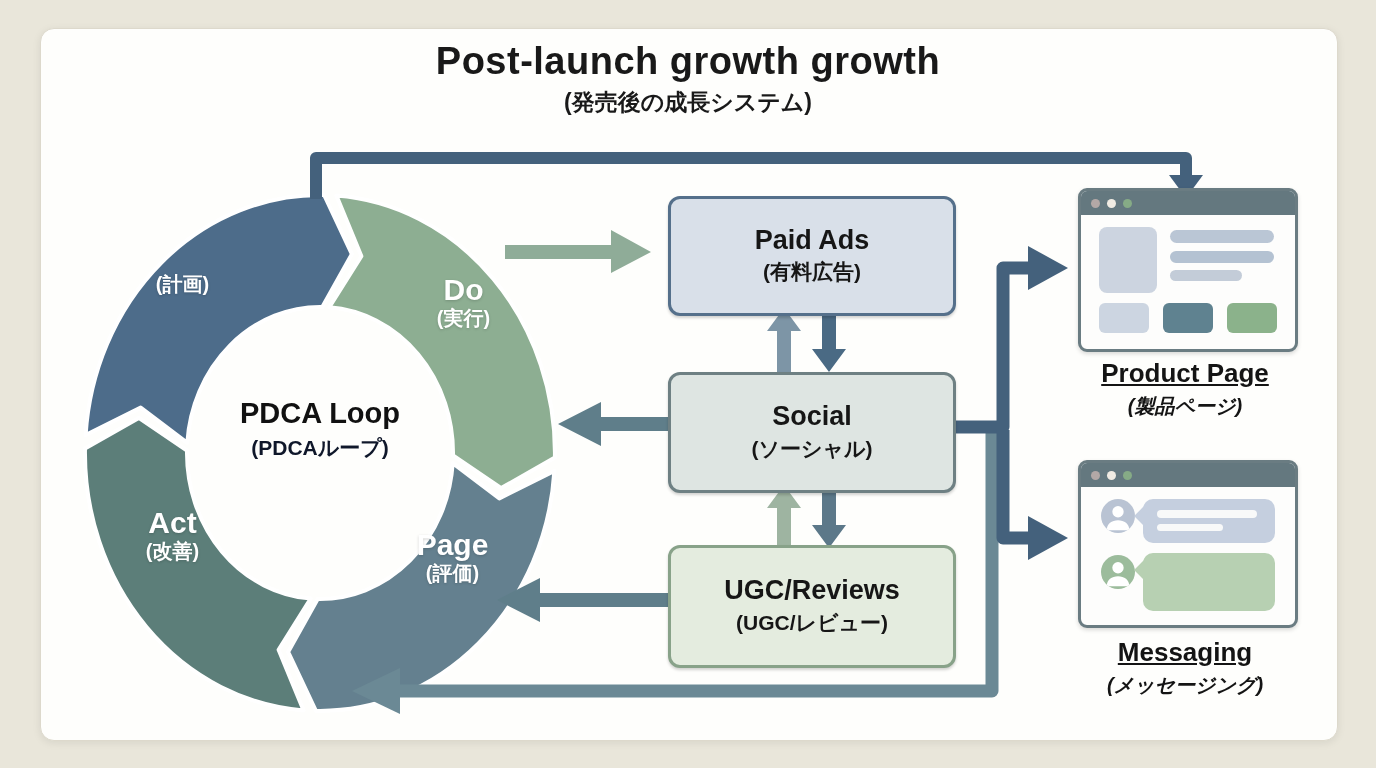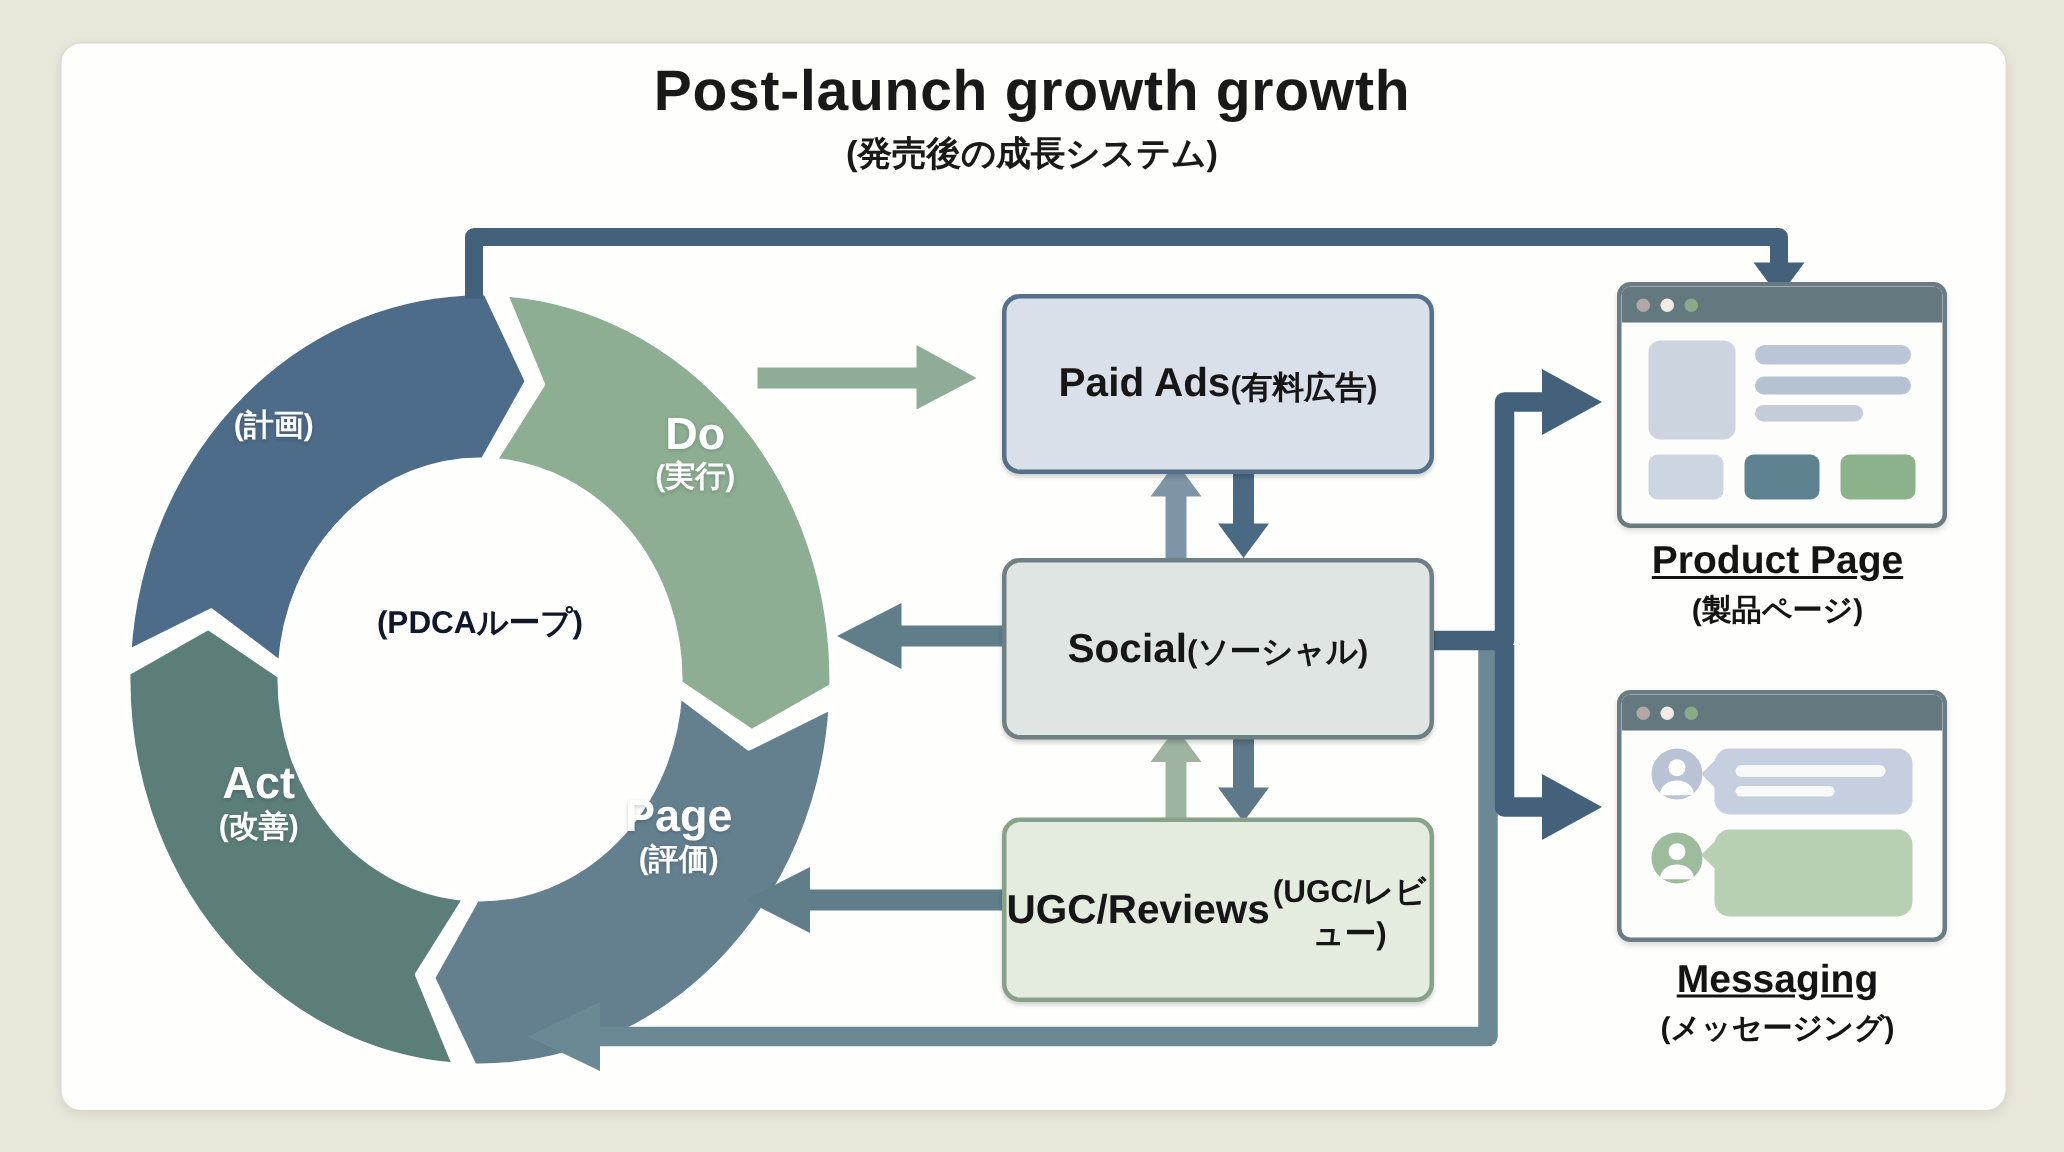--- a/index.html
+++ b/index.html
@@ -11,30 +11,30 @@
   .ctr{text-align:center;}
   .title-en{font-size:38px;font-weight:bold;color:#191919;letter-spacing:.5px;}
   .title-ja{font-size:23px;font-weight:bold;color:#191919;margin-top:4px;}
   svg.layer{position:absolute;left:0;top:0;}
   .seg-label{color:#ffffff;text-shadow:0 1px 3px rgba(0,0,0,.18);line-height:1.08;}
   .seg-en{font-size:30px;font-weight:bold;}
   .seg-ja{font-size:20px;font-weight:bold;margin-top:2px;}
   .hub-en{font-size:29px;font-weight:bold;color:#111;}
   .hub-ja{font-size:21px;font-weight:bold;color:#0f172a;margin-top:4px;}
   .chan{position:absolute;width:282px;border-style:solid;border-width:3px;border-radius:12px;
-        display:flex;align-items:center;justify-content:center;
+        display:flex;flex-direction:column;align-items:center;justify-content:center;
         box-shadow:0 2px 3px rgba(0,0,0,.18);}
   .chan-en{font-size:27px;font-weight:bold;color:#161616;line-height:1.1;}
   .chan-ja{font-size:21px;font-weight:bold;color:#161616;margin-top:3px;text-align:center;}
   .win{position:absolute;width:214px;border-style:solid;border-width:3px;border-radius:9px;
        overflow:hidden;box-shadow:0 2px 4px rgba(0,0,0,.15);}
   .winbar{position:absolute;left:0;top:0;right:0;height:24px;display:flex;align-items:center;gap:7px;padding-left:10px;}
   .dot{width:9px;height:9px;border-radius:50%;}
   .dest-en{font-size:26px;font-weight:bold;color:#141414;text-decoration:underline;}
-  .dest-ja{font-size:20px;font-weight:bold;color:#141414;}
+  .dest-ja{font-size:20px;font-weight:bold;color:#141414;font-style:italic;}
   .avatar{position:absolute;width:34px;height:34px;border-radius:50%;overflow:hidden;}
   .bubble{position:absolute;border-radius:10px;}
   .tail{position:absolute;width:14px;height:14px;transform:rotate(45deg);}
 </style>
 </head>
 <body>
 
 <div class="stage" style="background-color: rgb(233, 230, 218);">
   <div class="card" style="background-color: rgb(254, 254, 252);"></div>
 
@@ -85,20 +85,21 @@
   </div>
   <div class="abs ctr seg-label" style="left:375px;top:529px;width:155px;">
     <div class="seg-en">Page</div>
     <div class="seg-ja">(評価)</div>
   </div>
   <div class="abs ctr seg-label" style="left:100px;top:507px;width:145px;">
     <div class="seg-en">Act</div>
     <div class="seg-ja">(改善)</div>
   </div>
   <div class="abs ctr" style="left:200px;top:397px;width:240px;">
+    <div class="hub-en">PDCA Loop</div>
     <div class="hub-ja">(PDCAループ)</div>
   </div>
 
   <div class="chan" style="left: 668px; top: 196px; height: 114px; background-color: rgb(217, 224, 233); border-color: rgb(85, 112, 139);">
     <div class="chan-en">Paid Ads</div>
     <div class="chan-ja">(有料広告)</div>
   </div>
   <div class="chan" style="left: 668px; top: 372px; height: 115px; background-color: rgb(222, 229, 226); border-color: rgb(110, 128, 131);">
     <div class="chan-en">Social</div>
     <div class="chan-ja">(ソーシャル)</div>

